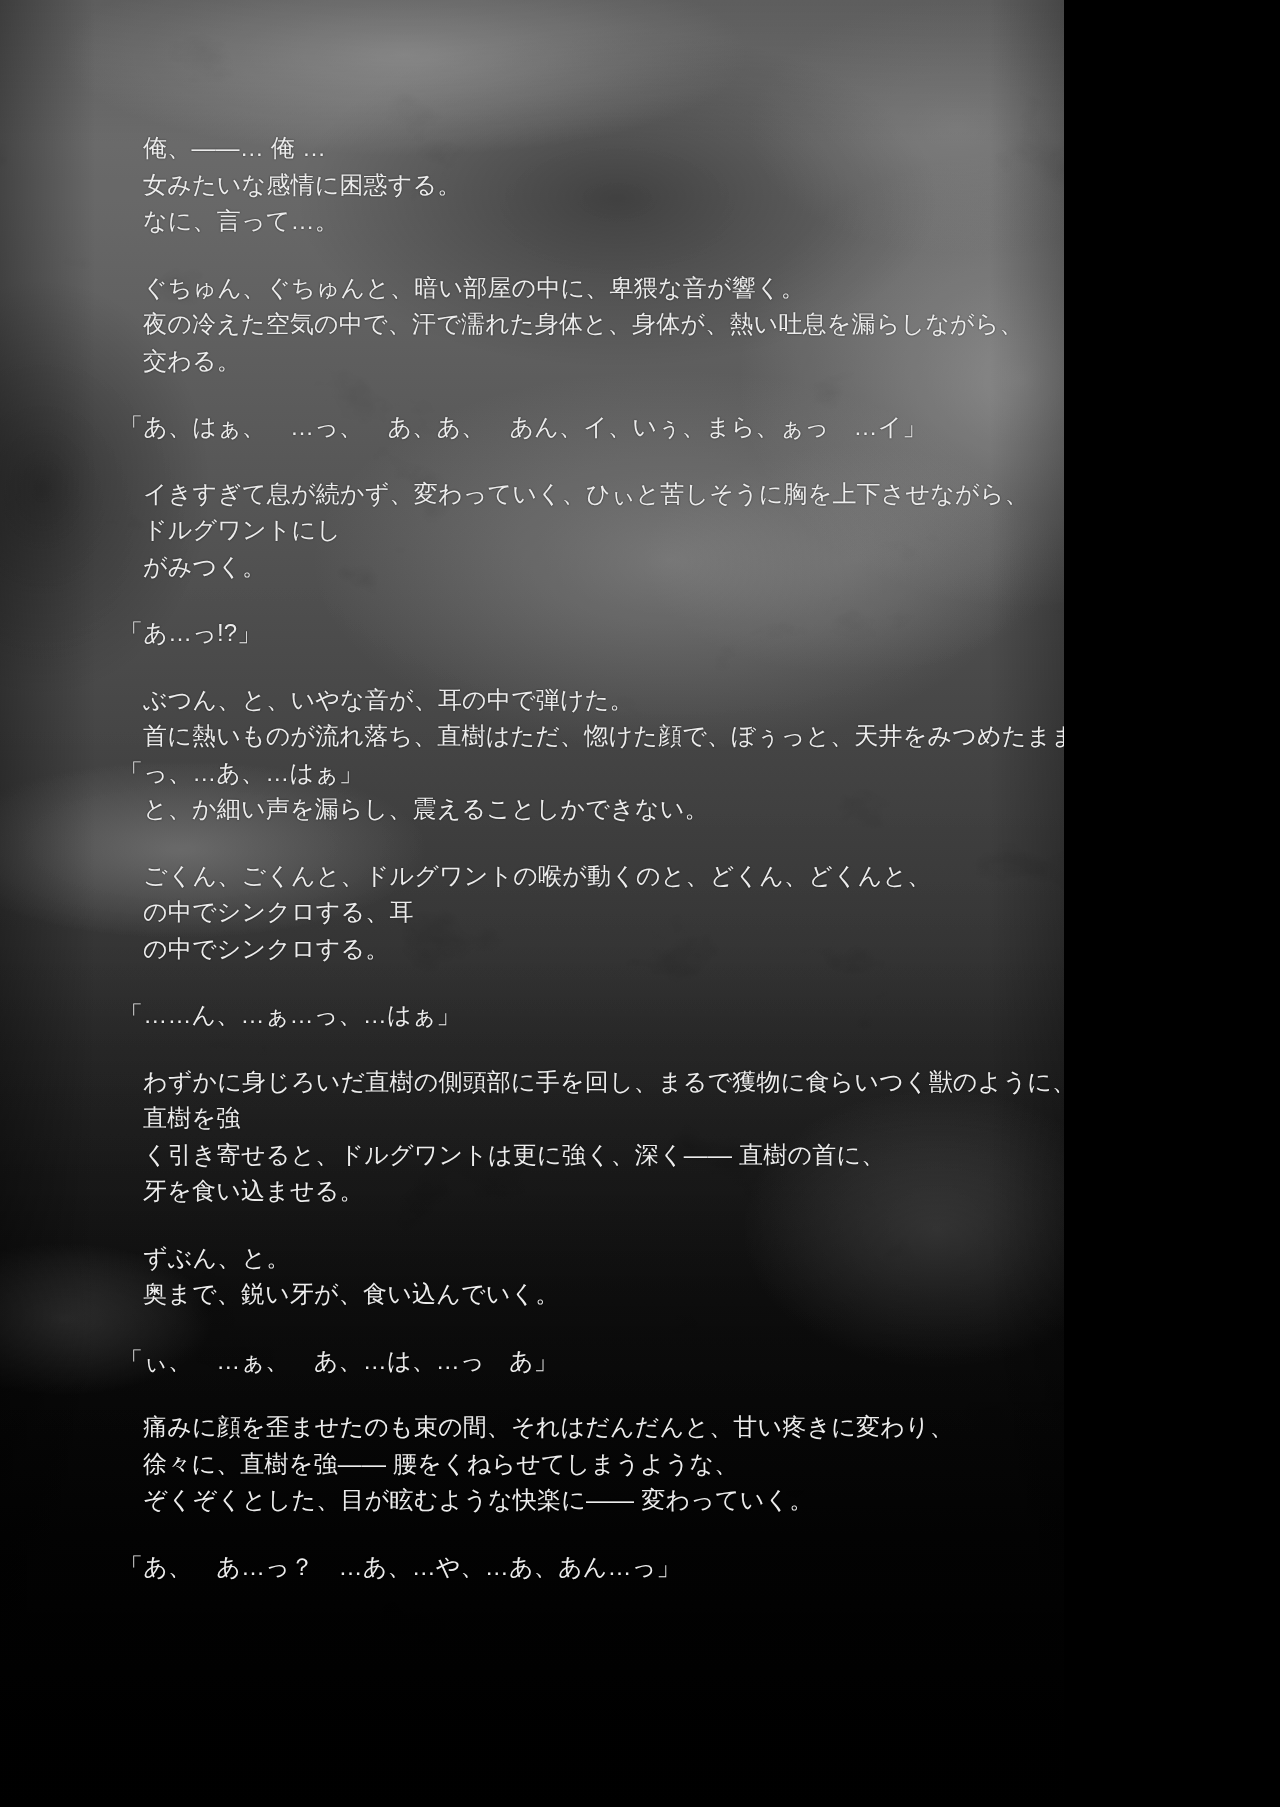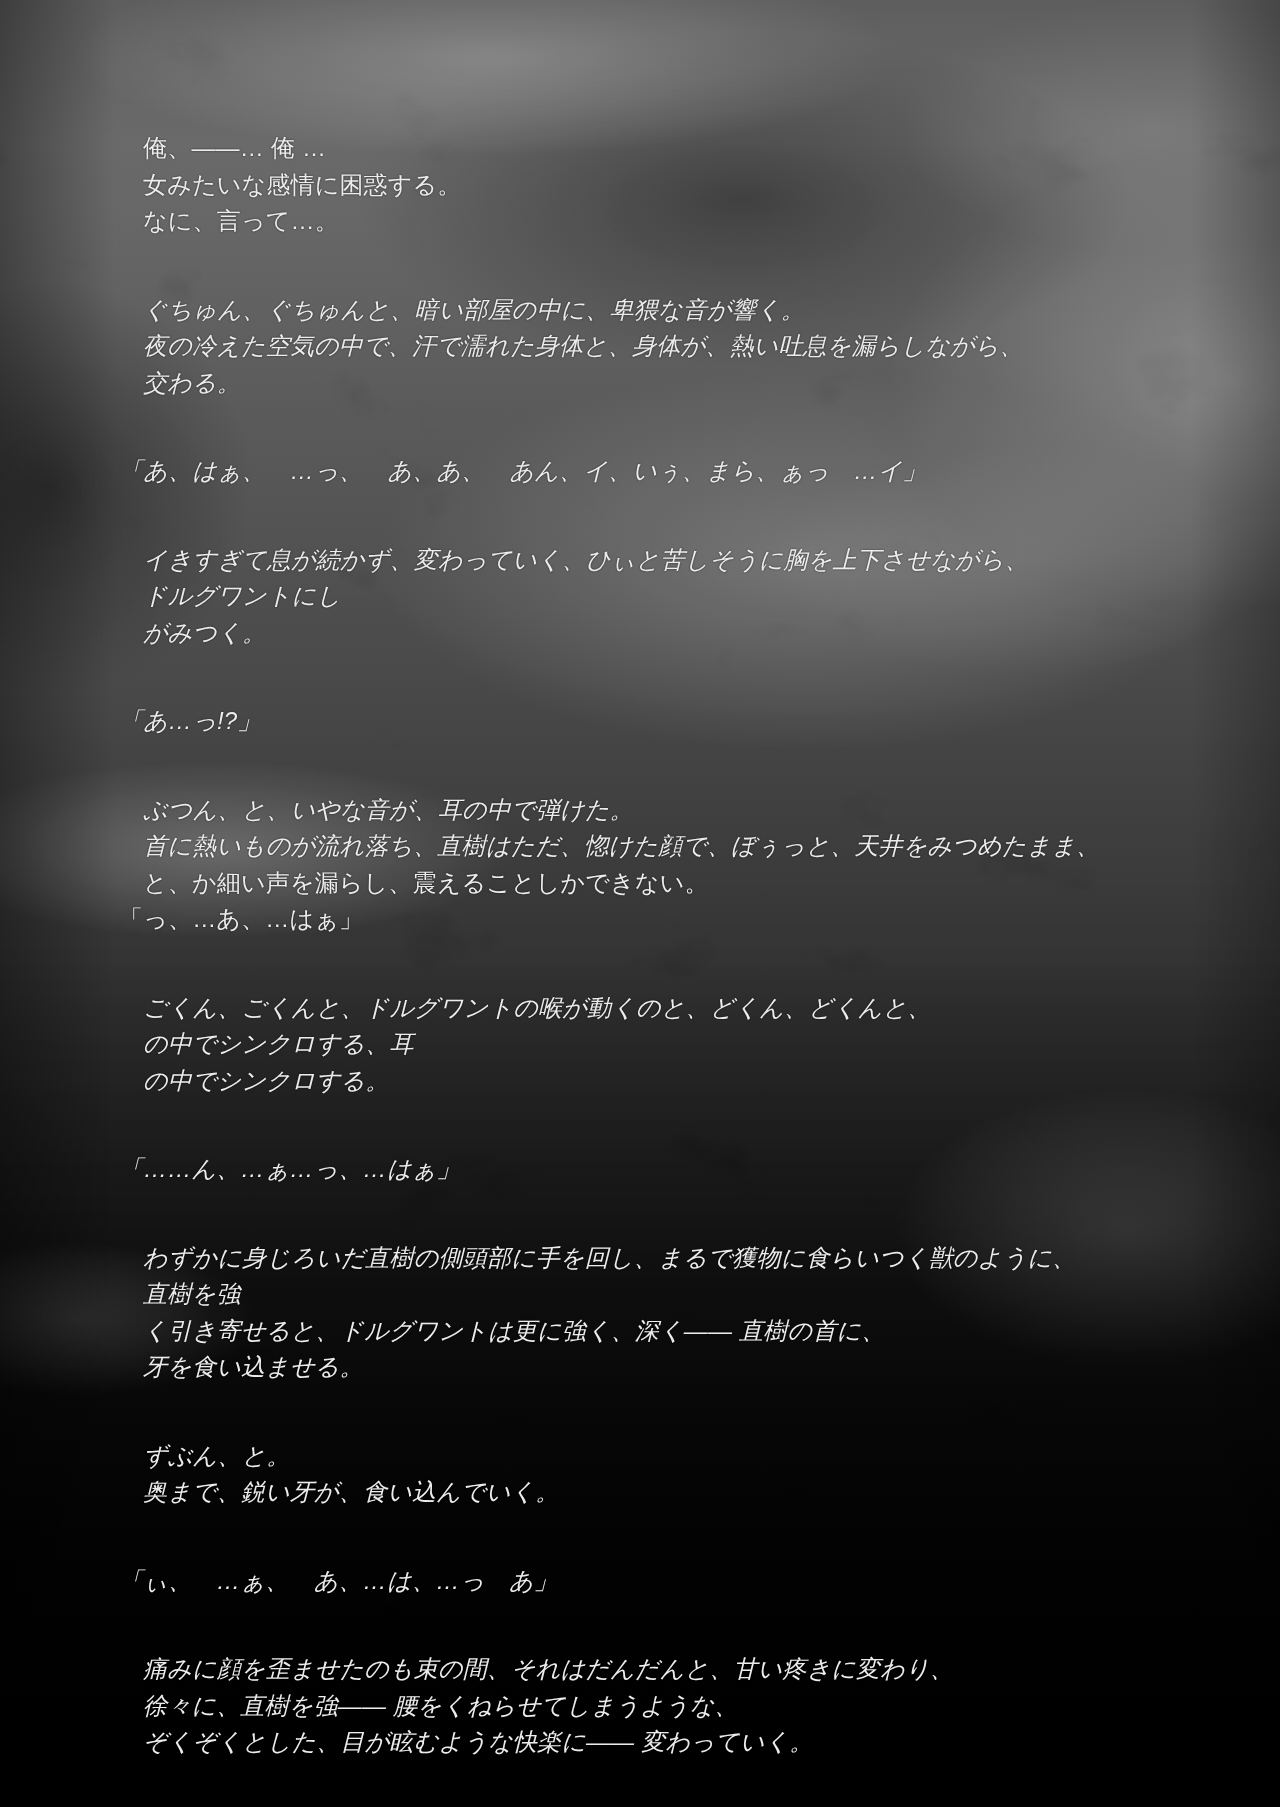--- a/index.html
+++ b/index.html
@@ -2,21 +2,21 @@
 <html><head>
 <meta charset="utf-8">
 <style>
   html, body {
     margin: 0;
     padding: 0;
     background: #000;
   }
   #page {
     position: relative;
-    width: 1280px;
+    width: 1064px;
     height: 1807px;
     overflow: hidden;
     font-family: "Liberation Sans", sans-serif;
   }
   
   .bg-base {
     position: absolute;
     inset: 0;
     background:
       radial-gradient(ellipse 46% 8% at 38% 3%,  rgba(160,160,160,.55), rgba(160,160,160,0) 70%),
@@ -54,21 +54,21 @@
     width: 960px;
     font-size: 24px;
     line-height: 36.5px;
     letter-spacing: 0.2px;
     white-space: pre-line;
     word-break: keep-all;
     overflow-wrap: normal;
     text-shadow: 0 0 2px rgba(0,0,0,.65);
   }
   .block { margin: 0; }
-  .block.gap { margin-top: 52px; font-style: italic; }
+  .block.gap { margin-top: 30px; }
   .block.dialogue { text-indent: -1em; }
 </style>
 </head>
 <body>
 
 <div id="page">
 
   <div class="bg-base"></div>
 
   <svg class="bg-noise" width="1280" height="1807" viewBox="0 0 1280 1807" preserveAspectRatio="none">
@@ -84,20 +84,20 @@
     <rect x="0" y="0" width="1280" height="1807" filter="url(#cloudFilter)"></rect>
   </svg>
 
   <div class="bg-vignette"></div>
 
   <div id="page-text" style="color: rgb(236, 236, 236);"><p class="block narration">俺、――… 俺 …
 女みたいな感情に困惑する。
 なに、言って…。</p><p class="block narration gap">ぐちゅん、ぐちゅんと、暗い部屋の中に、卑猥な音が響く。
 夜の冷えた空気の中で、汗で濡れた身体と、身体が、熱い吐息を漏らしながら、交わる。</p><p class="block dialogue gap">「あ、はぁ、　…っ、　あ、あ、　あん、イ、いぅ、まら、ぁっ　…イ」</p><p class="block narration gap">イきすぎて息が続かず、変わっていく、ひぃと苦しそうに胸を上下させながら、ドルグワントにし
 がみつく。</p><p class="block dialogue gap">「あ…っ!?」</p><p class="block narration gap">ぶつん、と、いやな音が、耳の中で弾けた。
-首に熱いものが流れ落ち、直樹はただ、惚けた顔で、ぼぅっと、天井をみつめたまま、</p><p class="block narration">と、か細い声を漏らし、震えることしかできない。</p><p class="block dialogue">「っ、…あ、…はぁ」</p><p class="block narration gap">ごくん、ごくんと、ドルグワントの喉が動くのと、どくん、どくんと、の中でシンクロする、耳
+首に熱いものが流れ落ち、直樹はただ、惚けた顔で、ぼぅっと、天井をみつめたまま、</p><p class="block dialogue">「っ、…あ、…はぁ」</p><p class="block narration">と、か細い声を漏らし、震えることしかできない。</p><p class="block narration gap">ごくん、ごくんと、ドルグワントの喉が動くのと、どくん、どくんと、の中でシンクロする、耳
 の中でシンクロする。</p><p class="block dialogue gap">「……ん、…ぁ…っ、…はぁ」</p><p class="block narration gap">わずかに身じろいだ直樹の側頭部に手を回し、まるで獲物に食らいつく獣のように、直樹を強
 く引き寄せると、ドルグワントは更に強く、深く―― 直樹の首に、牙を食い込ませる。</p><p class="block narration gap">ずぶん、と。
 奥まで、鋭い牙が、食い込んでいく。</p><p class="block dialogue gap">「ぃ、　…ぁ、　あ、…は、…っ　あ」</p><p class="block narration gap">痛みに顔を歪ませたのも束の間、それはだんだんと、甘い疼きに変わり、
 徐々に、直樹を強―― 腰をくねらせてしまうような、
 ぞくぞくとした、目が眩むような快楽に―― 変わっていく。</p><p class="block dialogue gap">「あ、　あ…っ？　…あ、…や、…あ、あん…っ」</p></div>
 
 </div>
 
 </body></html>

